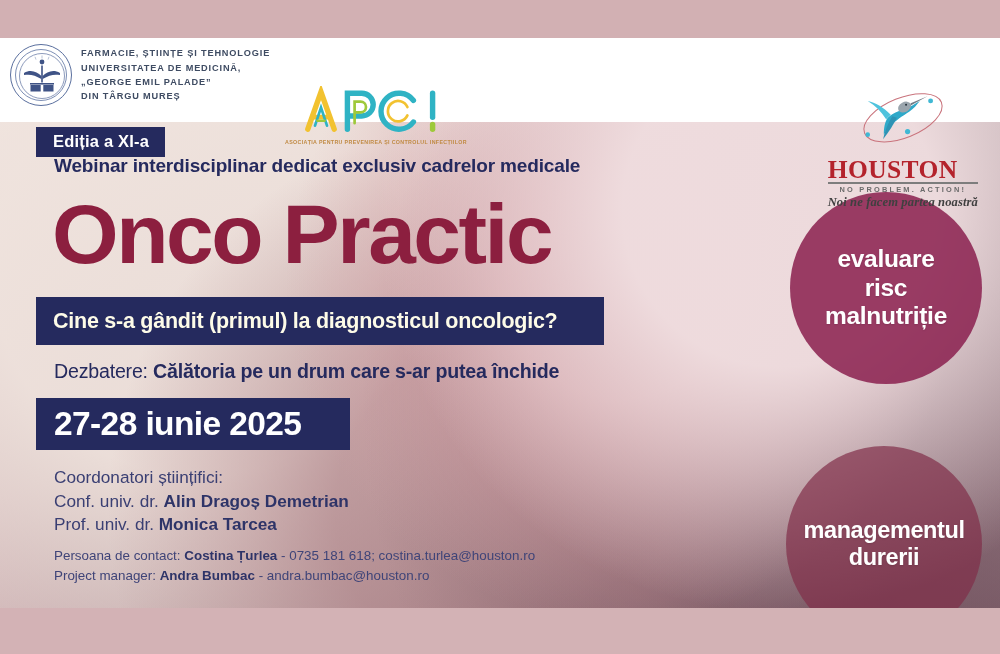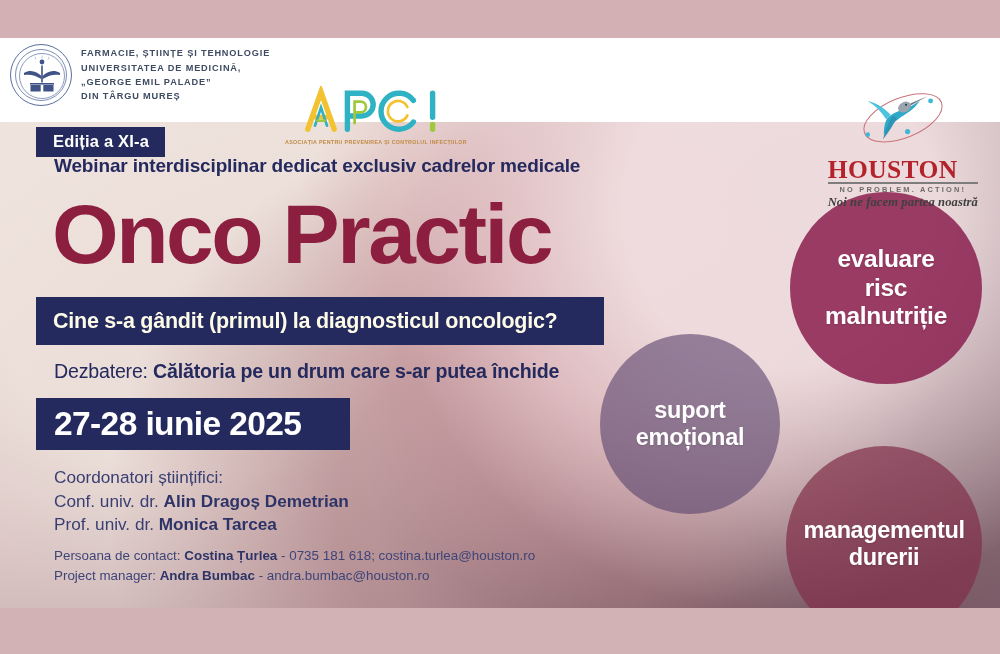--- a/index.html
+++ b/index.html
@@ -366,26 +366,20 @@
   </div>
 
   <div class="circle circle-eval">
     <div>
       <span>evaluare</span>
       <span>risc</span>
       <span>malnutriție</span>
     </div>
   </div>
 
-  <div class="circle circle-suport">
-    <div>
-      <span>suport</span>
-      <span>emoțional</span>
-    </div>
-  </div>
 
   <div class="circle circle-durere">
     <div>
       <span>managementul</span>
       <span>durerii</span>
     </div>
   </div>
 
 </div>
 

